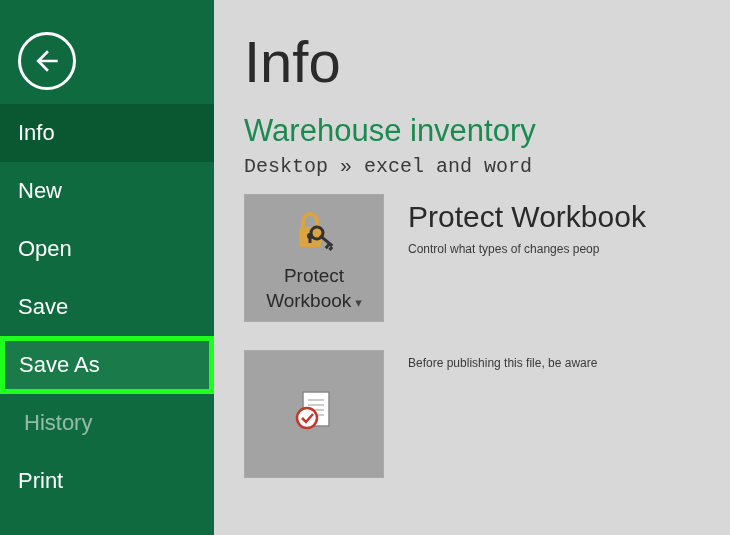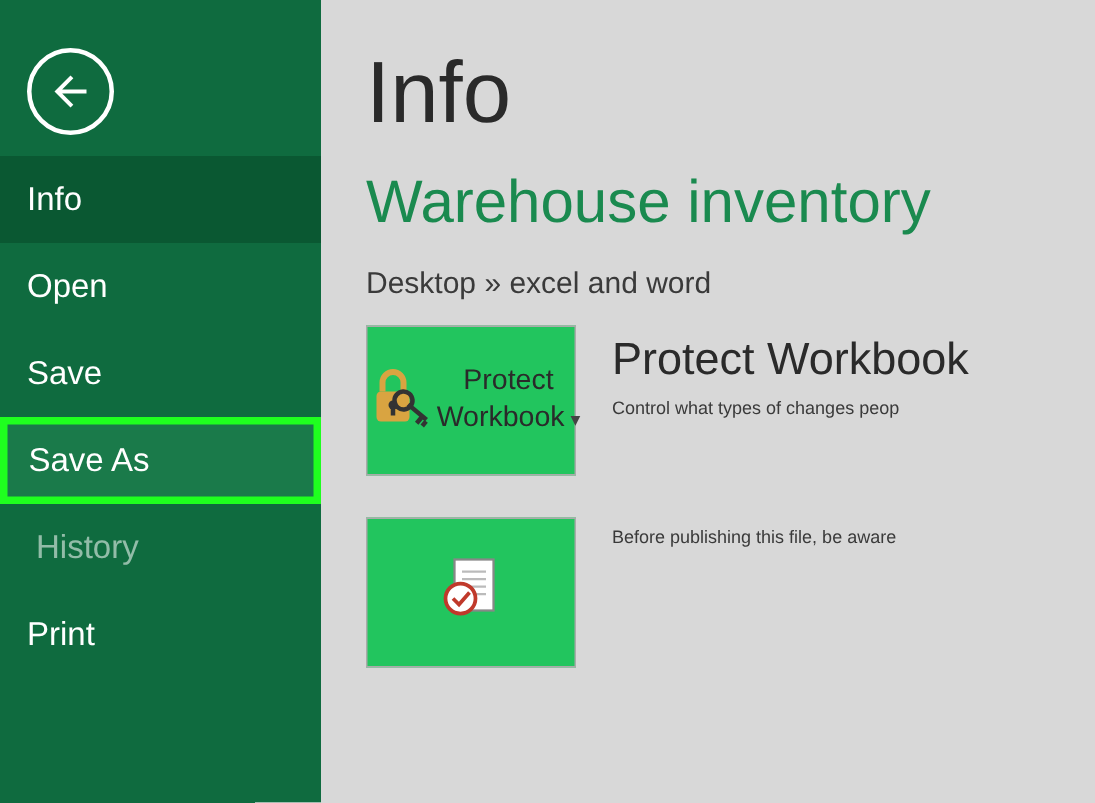--- a/index.html
+++ b/index.html
@@ -72,42 +72,43 @@
       padding: 28px 0 0 30px;
       overflow: hidden;
     }
     .page-title {
       font-size: 58px;
       font-weight: 300;
       color: #2a2a2a;
       margin-bottom: 18px;
     }
     .doc-title {
-      font-size: 40px;
+      font-size: 31px;
       font-weight: 300;
       color: #1a8a4f;
-      margin-bottom: 20px;
+      margin-bottom: 6px;
     }
     .doc-path {
       font-size: 20px;
       color: #3a3a3a;
       margin-bottom: 16px;
+      font-family: Liberation Mono, monospace;
     }
     .info-row {
       display: flex;
       align-items: flex-start;
       margin-bottom: 28px;
     }
     .info-button {
       width: 140px;
-      height: 100px;
+      height: 128px;
       border: 1px solid #aaa;
-      background: #22c55e;
-      display: flex;
-      flex-direction: row;
+      background: #a3a3a3;
+      display: flex;
+      flex-direction: column;
       align-items: center;
       justify-content: center;
       margin-right: 24px;
       cursor: pointer;
       flex-shrink: 0;
     }
     .info-button .icon-slot {
       height: 56px;
       display: flex;
       align-items: center;
@@ -147,20 +148,23 @@
 
 <div class="sidebar">
   <div class="back-button">
     <svg viewBox="0 0 24 24">
       <path d="M20 11H7.83l5.59-5.59L12 4l-8 8 8 8 1.41-1.41L7.83 13H20v-2z"></path>
     </svg>
   </div>
   <div class="nav-list">
     <div class="nav-item active">
         <span>Info</span>
+      </div>
+    <div class="nav-item">
+        <span>New</span>
       </div>
     <div class="nav-item">
         <span>Open</span>
       </div>
     <div class="nav-item">
         <span>Save</span>
       </div>
     <div class="nav-item highlighted">
         <span>Save As</span>
       </div>

